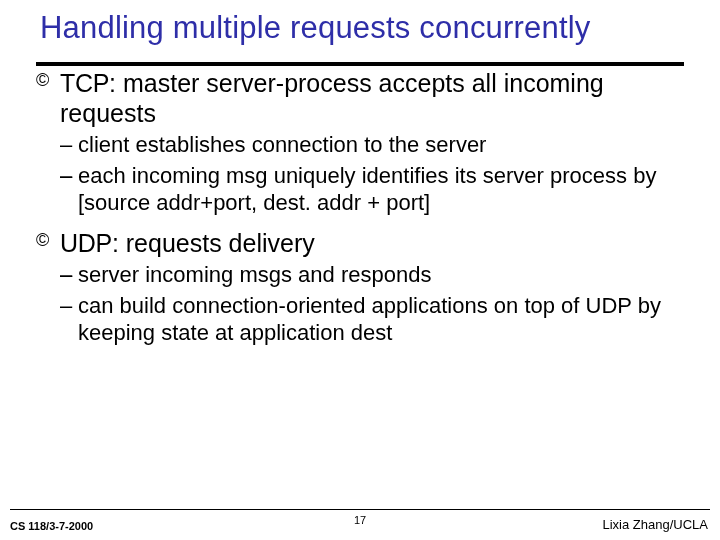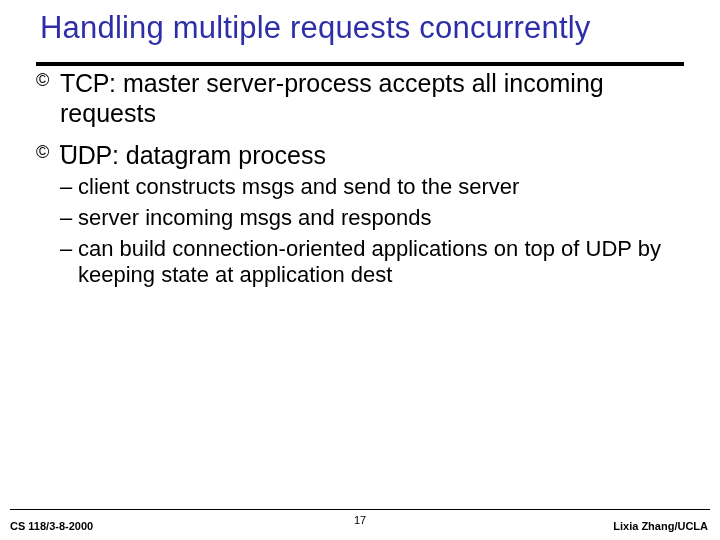--- a/index.html
+++ b/index.html
@@ -99,67 +99,68 @@
     left: 0;
     right: 0;
     text-align: center;
     font-size: 11px;
     font-family: Arial, sans-serif;
   }
   .footer-right {
     position: absolute;
     right: 12px;
     bottom: 8px;
-    font-size: 11px;
-    font-weight: bold;
+    font-size: 13px;
+    font-weight: normal;
     color: #000;
     font-family: Arial, sans-serif;
   }
 </style>
 </head>
 <body>
 
 <div class="slide">
 
   <div class="title">Handling multiple requests concurrently</div>
   <div class="hr-line"></div>
 
   <div class="body">
 
     <div class="lvl1">
       <span class="cpy">©</span>
       <span class="lead">TCP</span><span>: master server-process accepts all incoming requests</span>
     </div>
     <div class="lvl2">
       <span class="dash">–</span>
+      <span>client establishes connection to the server</span>
     </div>
     <div class="lvl2">
       <span class="dash">–</span>
     </div>
     <div class="lvl2">
       <span class="dash">–</span>
+      <span>each incoming msg uniquely identifies its server process by [source addr+port, dest. addr + port]</span>
     </div>
 
     <div class="lvl1 block2">
       <span class="cpy">©</span>
-      <span class="lead">UDP</span><span>: datagram process</span>
+      <span class="lead">UDP</span><span>: requests delivery</span>
     </div>
     <div class="lvl2">
       <span class="dash">–</span>
-      <span>client constructs msgs and send to the server</span>
     </div>
     <div class="lvl2">
       <span class="dash">–</span>
       <span>server incoming msgs and responds</span>
     </div>
     <div class="lvl2">
       <span class="dash">–</span>
       <span>can build connection-oriented applications on top of UDP by keeping state at application dest</span>
     </div>
 
   </div>
 
   <div class="footer-line"></div>
-  <div class="footer-left">CS 118/3-8-2000</div>
+  <div class="footer-left">CS 118/3-7-2000</div>
   <div class="footer-center">17</div>
   <div class="footer-right">Lixia Zhang/UCLA</div>
 
 </div>
 
 </body></html>

